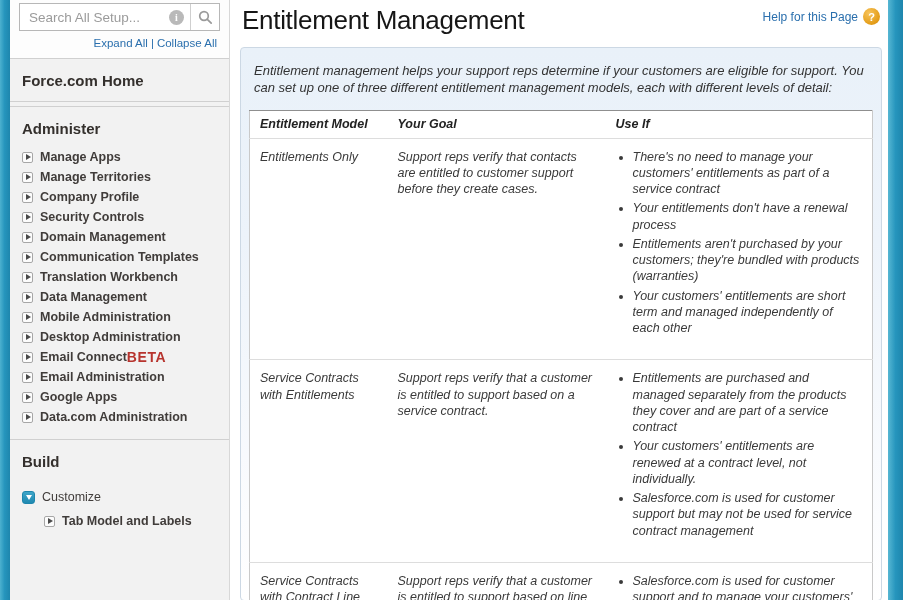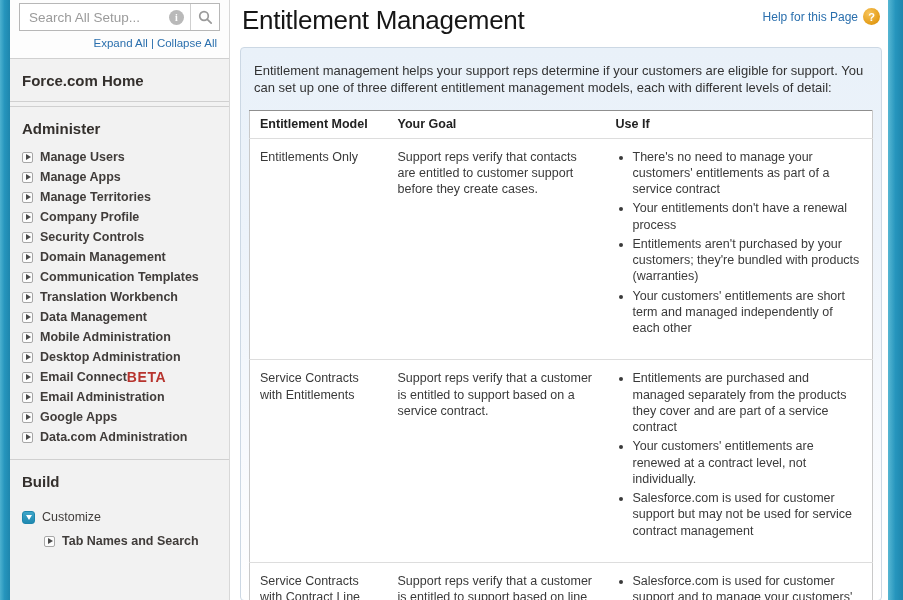--- a/index.html
+++ b/index.html
@@ -61,21 +61,21 @@
   .page-title { font-size:26px; font-weight:400; color:#161616; letter-spacing:-.3px; }
   .help-box { display:flex; align-items:center; gap:5px; padding-top:3px; }
   .help-box a { font-size:12px; color:#2a6fad; text-decoration:none; }
   .help-icon { width:17px; height:17px; border-radius:50%;
                background:radial-gradient(circle at 35% 30%, #f7c35a, #e39c17 70%, #c87f08);
                color:#fff; font-size:11px; font-weight:bold; display:flex; align-items:center;
                justify-content:center; cursor:pointer; }
 
   .panel { margin-top:3px; border:1px solid #ccd8e4; border-radius:4px; height:554px;
            background:linear-gradient(180deg,#e9f1f9 0%, #edf3fa 35%, #fbfcfe 85%, #ffffff 100%);
-           padding:14px 8px 8px; }
+           padding:14px 8px 8px;font-style:italic; }
   .intro { font-size:13px; color:#333; line-height:1.33; margin:0 5px 13px 5px; }
 
   table.models { width:100%; border-collapse:collapse; background:#fff;
                  border:1px solid #c9c9c9; border-top:1px solid #8f8f8f; }
   table.models th { text-align:left; font-size:12.5px; font-weight:bold; color:#222;
                     padding:6px 10px 7px; background:#fff; }
   table.models td { font-size:12.5px; color:#3a3a3a; vertical-align:top;
                     padding:10px 10px 20px; border-top:1px solid #ddd; line-height:1.3; }
   .col-model { width:138px; }
   .col-goal  { width:218px; }
@@ -106,26 +106,20 @@
     </div>
 
     <div class="side-section">Force.com Home</div>
 
     <div class="side-heading">Administer</div>
     <ul class="nav-list">
       <li>
         <span class="tw-box">
             <span class="tri-right"></span>
           </span>
-        <span>Manage Users</span>
-      </li>
-      <li>
-        <span class="tw-box">
-            <span class="tri-right"></span>
-          </span>
         <span>Manage Apps</span>
       </li>
       <li>
         <span class="tw-box">
             <span class="tri-right"></span>
           </span>
         <span>Manage Territories</span>
       </li>
       <li>
         <span class="tw-box">
@@ -209,21 +203,21 @@
             <span class="tri-down"></span>
           </span>
         <span>Customize</span>
       </li>
       <li style="height:auto; display:block;">
         <ul class="child-list">
           <li>
             <span class="tw-box">
                 <span class="tri-right"></span>
               </span>
-            <span>Tab Names and Search</span>
+            <span>Tab Model and Labels</span>
           </li>
           <li>
             
             
           </li>
         </ul>
       </li>
     </ul>
   </div>
 

